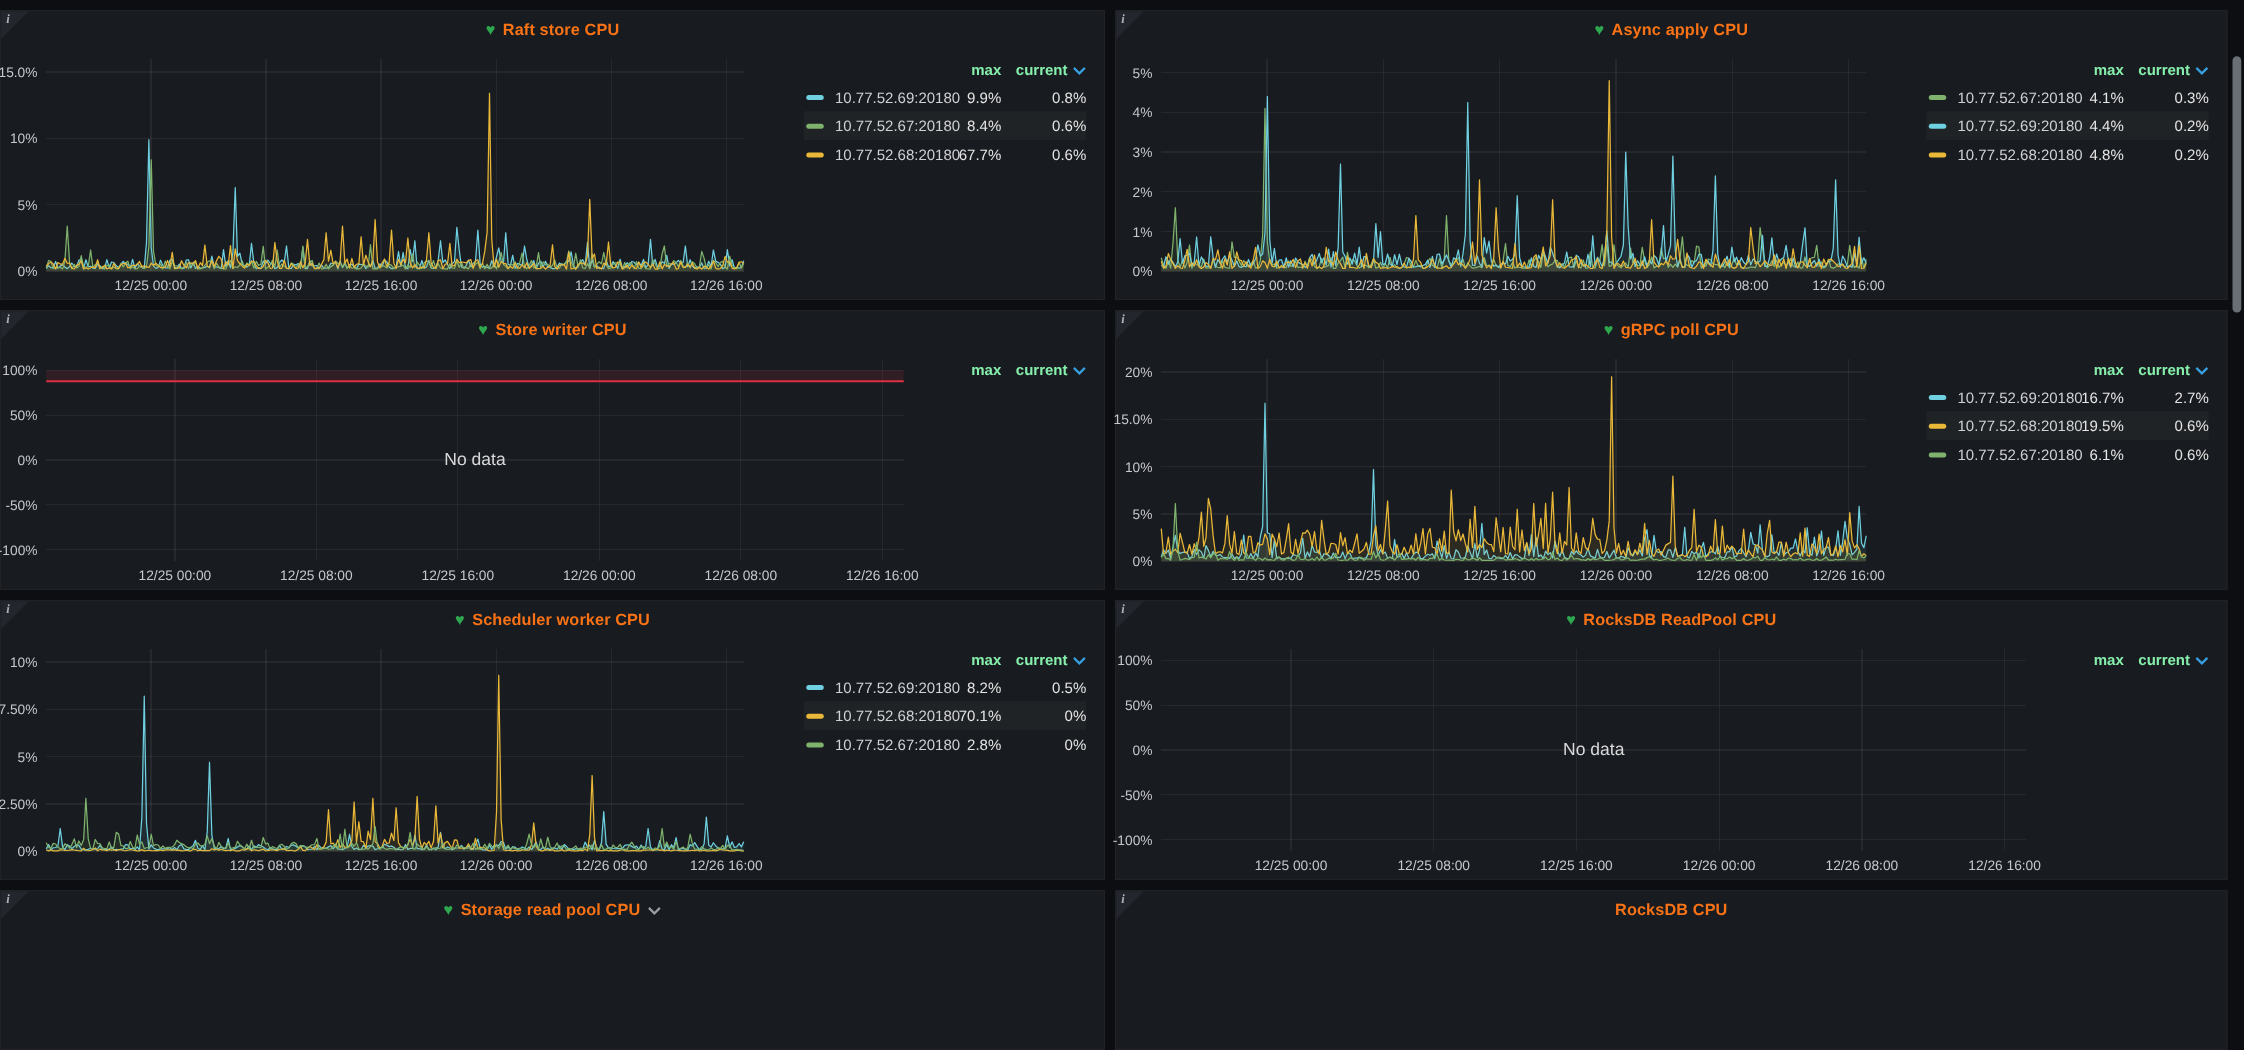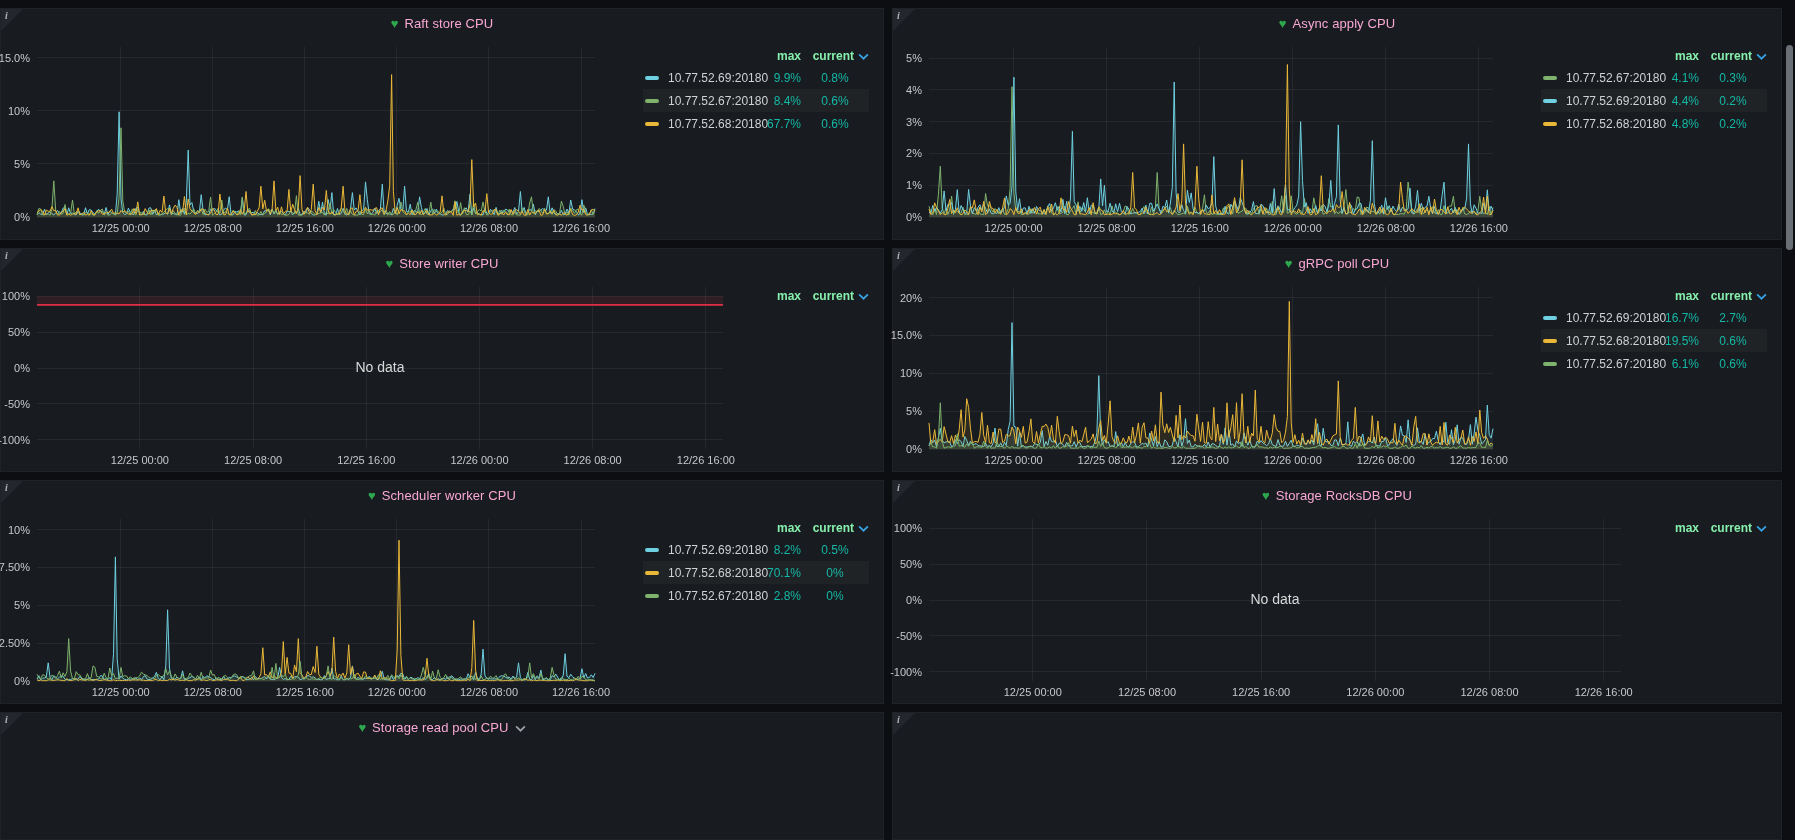--- a/index.html
+++ b/index.html
@@ -12,48 +12,48 @@
   #p0{left:0;top:8px;width:884px;height:232px}
   #p1{left:892px;top:8px;width:890px;height:232px}
   #p2{left:0;top:248px;width:884px;height:224px}
   #p3{left:892px;top:248px;width:890px;height:224px}
   #p4{left:0;top:480px;width:884px;height:224px}
   #p5{left:892px;top:480px;width:890px;height:224px}
   #p6{left:0;top:712px;width:884px;height:128px}
   #p7{left:892px;top:712px;width:890px;height:128px}
 
   .phead{height:28px;display:flex;align-items:center;justify-content:center;gap:6px;cursor:pointer}
-  .ptitle{font-size:13px;font-weight:400;color:#f9a8d4;letter-spacing:.1px}
+  .ptitle{font-size:13px;font-weight:700;color:#f97316;letter-spacing:.1px}
   .heart{color:#2ea84f;font-size:13px;line-height:1}
   .tchev{width:11px;height:7px;stroke:#9b9ea4;fill:none;stroke-width:1.6;margin-top:2px}
 
   .corner{position:absolute;top:0;left:0;width:0;height:0;z-index:2;cursor:pointer;
           border-top:22px solid #23262c;border-right:22px solid transparent}
   .ci{position:absolute;top:-21px;left:4px;font-size:10px;font-weight:700;font-style:italic;
       color:#b0b3ba;font-family:"Liberation Serif",serif}
 
   .pbody{position:absolute;top:28px;left:0;right:0;bottom:0;display:flex}
   .chart{position:relative;flex:1;min-width:0;cursor:crosshair}
   .chart svg{position:absolute;left:0;top:0;width:100%;height:100%;overflow:visible}
   svg text{font-family:"Liberation Sans",sans-serif}
 
   .legend{width:240px;flex:none;padding:12px 14px 0 0;box-sizing:border-box;
           font-size:12px;color:#d0d1d5}
   .legend.empty{width:150px}
   .lhead{display:flex;justify-content:flex-end;align-items:center;color:#86efac;
          font-weight:700;margin-bottom:3px;cursor:pointer}
   .col-max{width:54px;text-align:right}
-  .col-cur{width:68px;text-align:center}
+  .col-cur{width:68px;text-align:right}
   .lhead .col-cur{display:inline-flex;justify-content:flex-end;align-items:center;gap:4px}
   .chev{width:11px;height:7px;stroke:#38a1e2;fill:none;stroke-width:1.6}
   .lrow{display:flex;align-items:center;height:23px;padding-left:2px}
   .lrow.alt{background:rgba(255,255,255,0.035)}
   .mark{display:inline-block;width:14px;height:4px;border-radius:2px;margin-right:9px;flex:none}
   .lname{flex:1;min-width:0;white-space:nowrap;cursor:pointer}
-  .lval{color:#14b8a6}
+  .lval{color:#e5e5e5}
 
   .scroll-thumb{position:absolute;right:2px;top:45px;width:7px;height:205px;
                 background:#6a6e75;border-radius:4px;z-index:9;cursor:pointer}
 </style>
 </head>
 <body>
 
 <section class="panel" id="p0">
   <div class="corner">
       <span class="ci">i</span>
@@ -397,21 +397,21 @@
     </aside>
   </div>
 </section>
 
 <section class="panel" id="p5">
   <div class="corner">
       <span class="ci">i</span>
     </div>
   <header class="phead">
     <span class="heart">♥</span>
-    <span class="ptitle">Storage RocksDB CPU</span>
+    <span class="ptitle">RocksDB ReadPool CPU</span>
   </header>
   <div class="pbody">
     <div class="chart">
         <svg viewBox="0 0 738 194">
           <line x1="36" x2="728" y1="19.31858407079646" y2="19.31858407079646" stroke="rgba(204,204,220,0.08)" shape-rendering="crispEdges"></line>
           <text x="29" y="23.31858407079646" text-anchor="end" fill="#c7c8cc" font-size="11">100%</text>
           <line x1="36" x2="728" y1="55.15929203539823" y2="55.15929203539823" stroke="rgba(204,204,220,0.08)" shape-rendering="crispEdges"></line>
           <text x="29" y="59.15929203539823" text-anchor="end" fill="#c7c8cc" font-size="11">50%</text>
           <line x1="36" x2="728" y1="91" y2="91" stroke="rgba(204,204,220,0.08)" shape-rendering="crispEdges"></line>
           <text x="29" y="95" text-anchor="end" fill="#c7c8cc" font-size="11">0%</text>
@@ -459,16 +459,19 @@
         <path d="M1 1 L5 5 L9 1"></path>
       </svg>
   </header>
   <div class="pbody"></div>
 </section>
 
 <section class="panel" id="p7">
   <div class="corner">
       <span class="ci">i</span>
     </div>
+  <header class="phead">
+    <span class="ptitle">RocksDB CPU</span>
+  </header>
   <div class="pbody"></div>
 </section>
 
 <div class="scroll-thumb"></div>
 
 </body></html>

